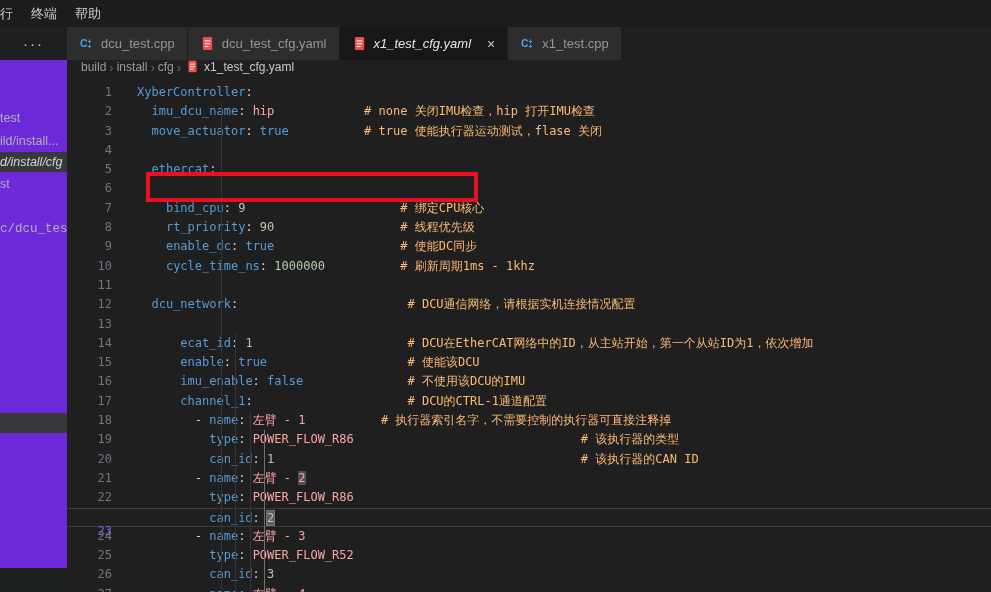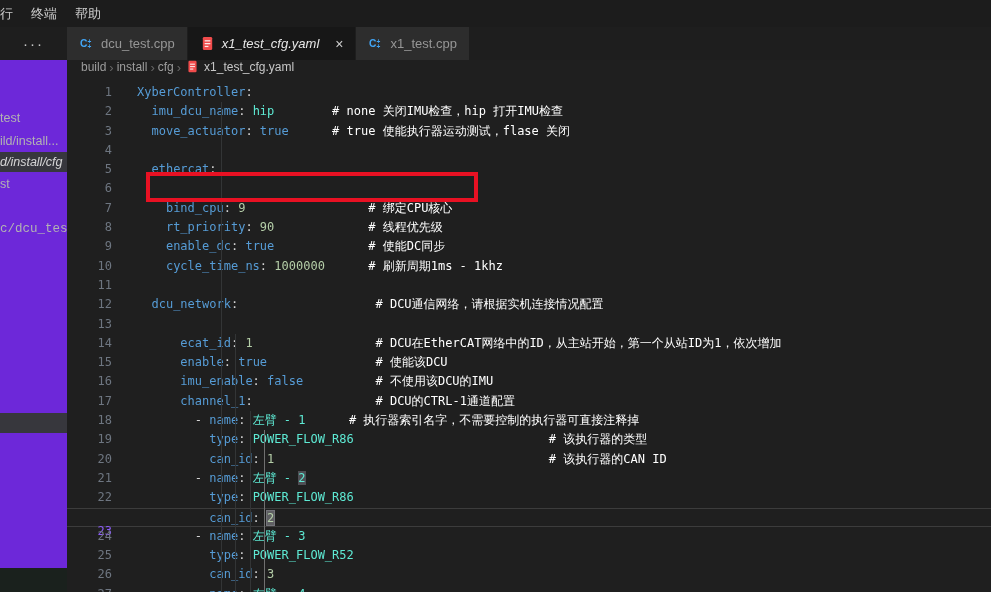--- a/index.html
+++ b/index.html
@@ -56,24 +56,24 @@
     background:#1f1f1f; overflow:hidden;
     font-family:"DejaVu Sans Mono", monospace; font-size:12px; }
   .line { display:flex; height:19.3px; line-height:19.3px; width:924px; }
   .line.current { border-top:1px solid #3c3c3c; border-bottom:1px solid #3c3c3c; }
   .line.current .num { color:#8b5cf6;margin-top:13px; }
   .num { width:45px; text-align:right; color:#6e7681; flex:0 0 auto;
     font-size:12px; }
   .code { margin-left:25px; white-space:pre; }
   .tk-k { color:#569cd6; }
   .tk-p { color:#d4d4d4; }
-  .tk-s { color:#5eead4; }
+  .tk-s { color:#fca5a5; }
   .tk-b { color:#569cd6; }
   .tk-n { color:#b5cea8; }
-  .tk-c { color:#ffffff; }
+  .tk-c { color:#fdba74;margin-left:32px; }
   .tk-w { color:#d4d4d4; }
   .tk-hl1 { background:#4e4e54; }
   .tk-hl2 { background:#5f5f63; outline:1px solid #74747a; }
 
   
   .guide { position:absolute; width:1px; background:#333536; pointer-events:none; }
   #g2 { left:154px; top:19px;  height:490px; }
   #g4 { left:168px; top:251px; height:258px; }
   #g6 { left:183px; top:328px; height:181px; }
   #g8 { left:197px; top:347px; height:162px; background:#707070; }
@@ -98,20 +98,29 @@
 
     <div class="tab">
       <svg class="tab-icon" viewBox="0 0 16 16">
         <text x="1" y="12" font-size="11" font-weight="bold" fill="#42a5f5" font-family="Liberation Sans, sans-serif">C</text>
         <text x="9" y="8" font-size="7" font-weight="bold" fill="#42a5f5" font-family="Liberation Sans, sans-serif">+</text>
         <text x="9" y="14" font-size="7" font-weight="bold" fill="#42a5f5" font-family="Liberation Sans, sans-serif">+</text>
       </svg>
       <span class="tab-label">dcu_test.cpp</span>
     </div>
 
+    <div class="tab">
+      <svg class="tab-icon" viewBox="0 0 16 16">
+        <rect x="3" y="1" width="10" height="14" rx="1.5" fill="#f14c4c"></rect>
+        <rect x="5" y="4.5" width="6" height="1.3" fill="#ffffff" opacity="0.9"></rect>
+        <rect x="5" y="7.5" width="6" height="1.3" fill="#ffffff" opacity="0.9"></rect>
+        <rect x="5" y="10.5" width="4" height="1.3" fill="#ffffff" opacity="0.9"></rect>
+      </svg>
+      <span class="tab-label">dcu_test_cfg.yaml</span>
+    </div>
 
     <div class="tab active">
       <svg class="tab-icon" viewBox="0 0 16 16">
         <rect x="3" y="1" width="10" height="14" rx="1.5" fill="#f14c4c"></rect>
         <rect x="5" y="4.5" width="6" height="1.3" fill="#ffffff" opacity="0.9"></rect>
         <rect x="5" y="7.5" width="6" height="1.3" fill="#ffffff" opacity="0.9"></rect>
         <rect x="5" y="10.5" width="4" height="1.3" fill="#ffffff" opacity="0.9"></rect>
       </svg>
       <span class="tab-label">x1_test_cfg.yaml</span>
       <span class="close">×</span>

